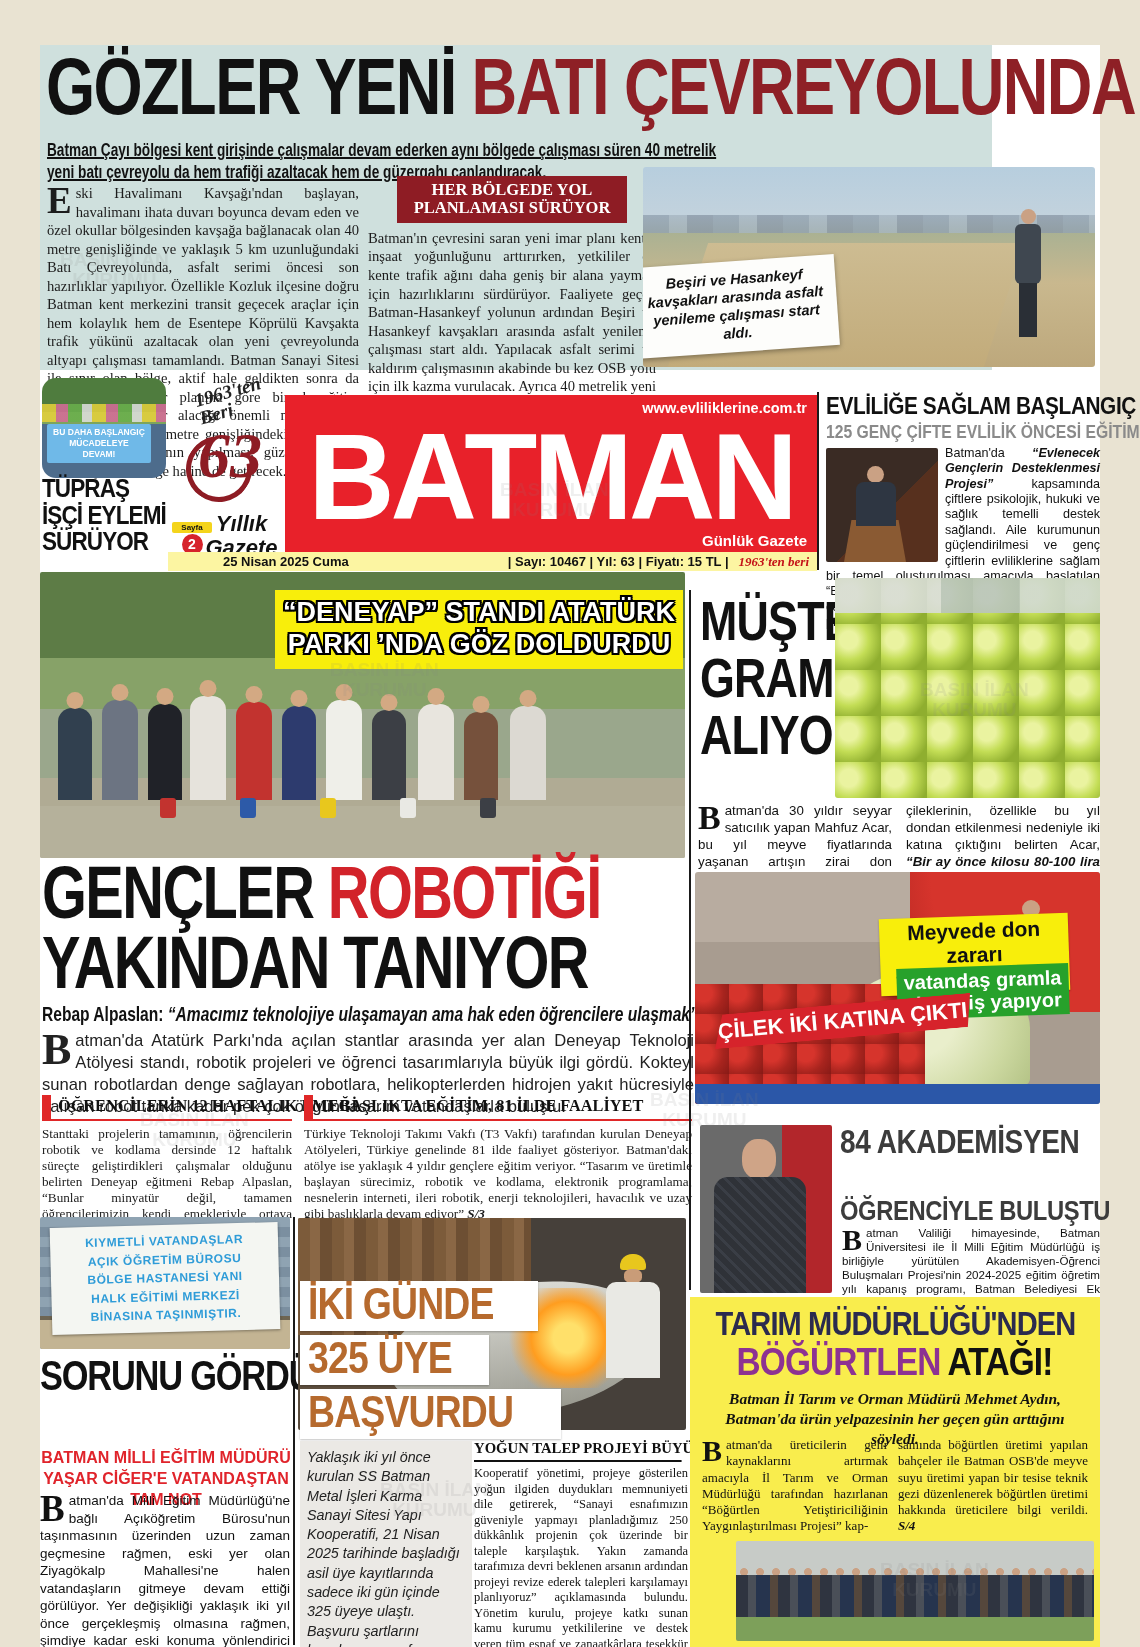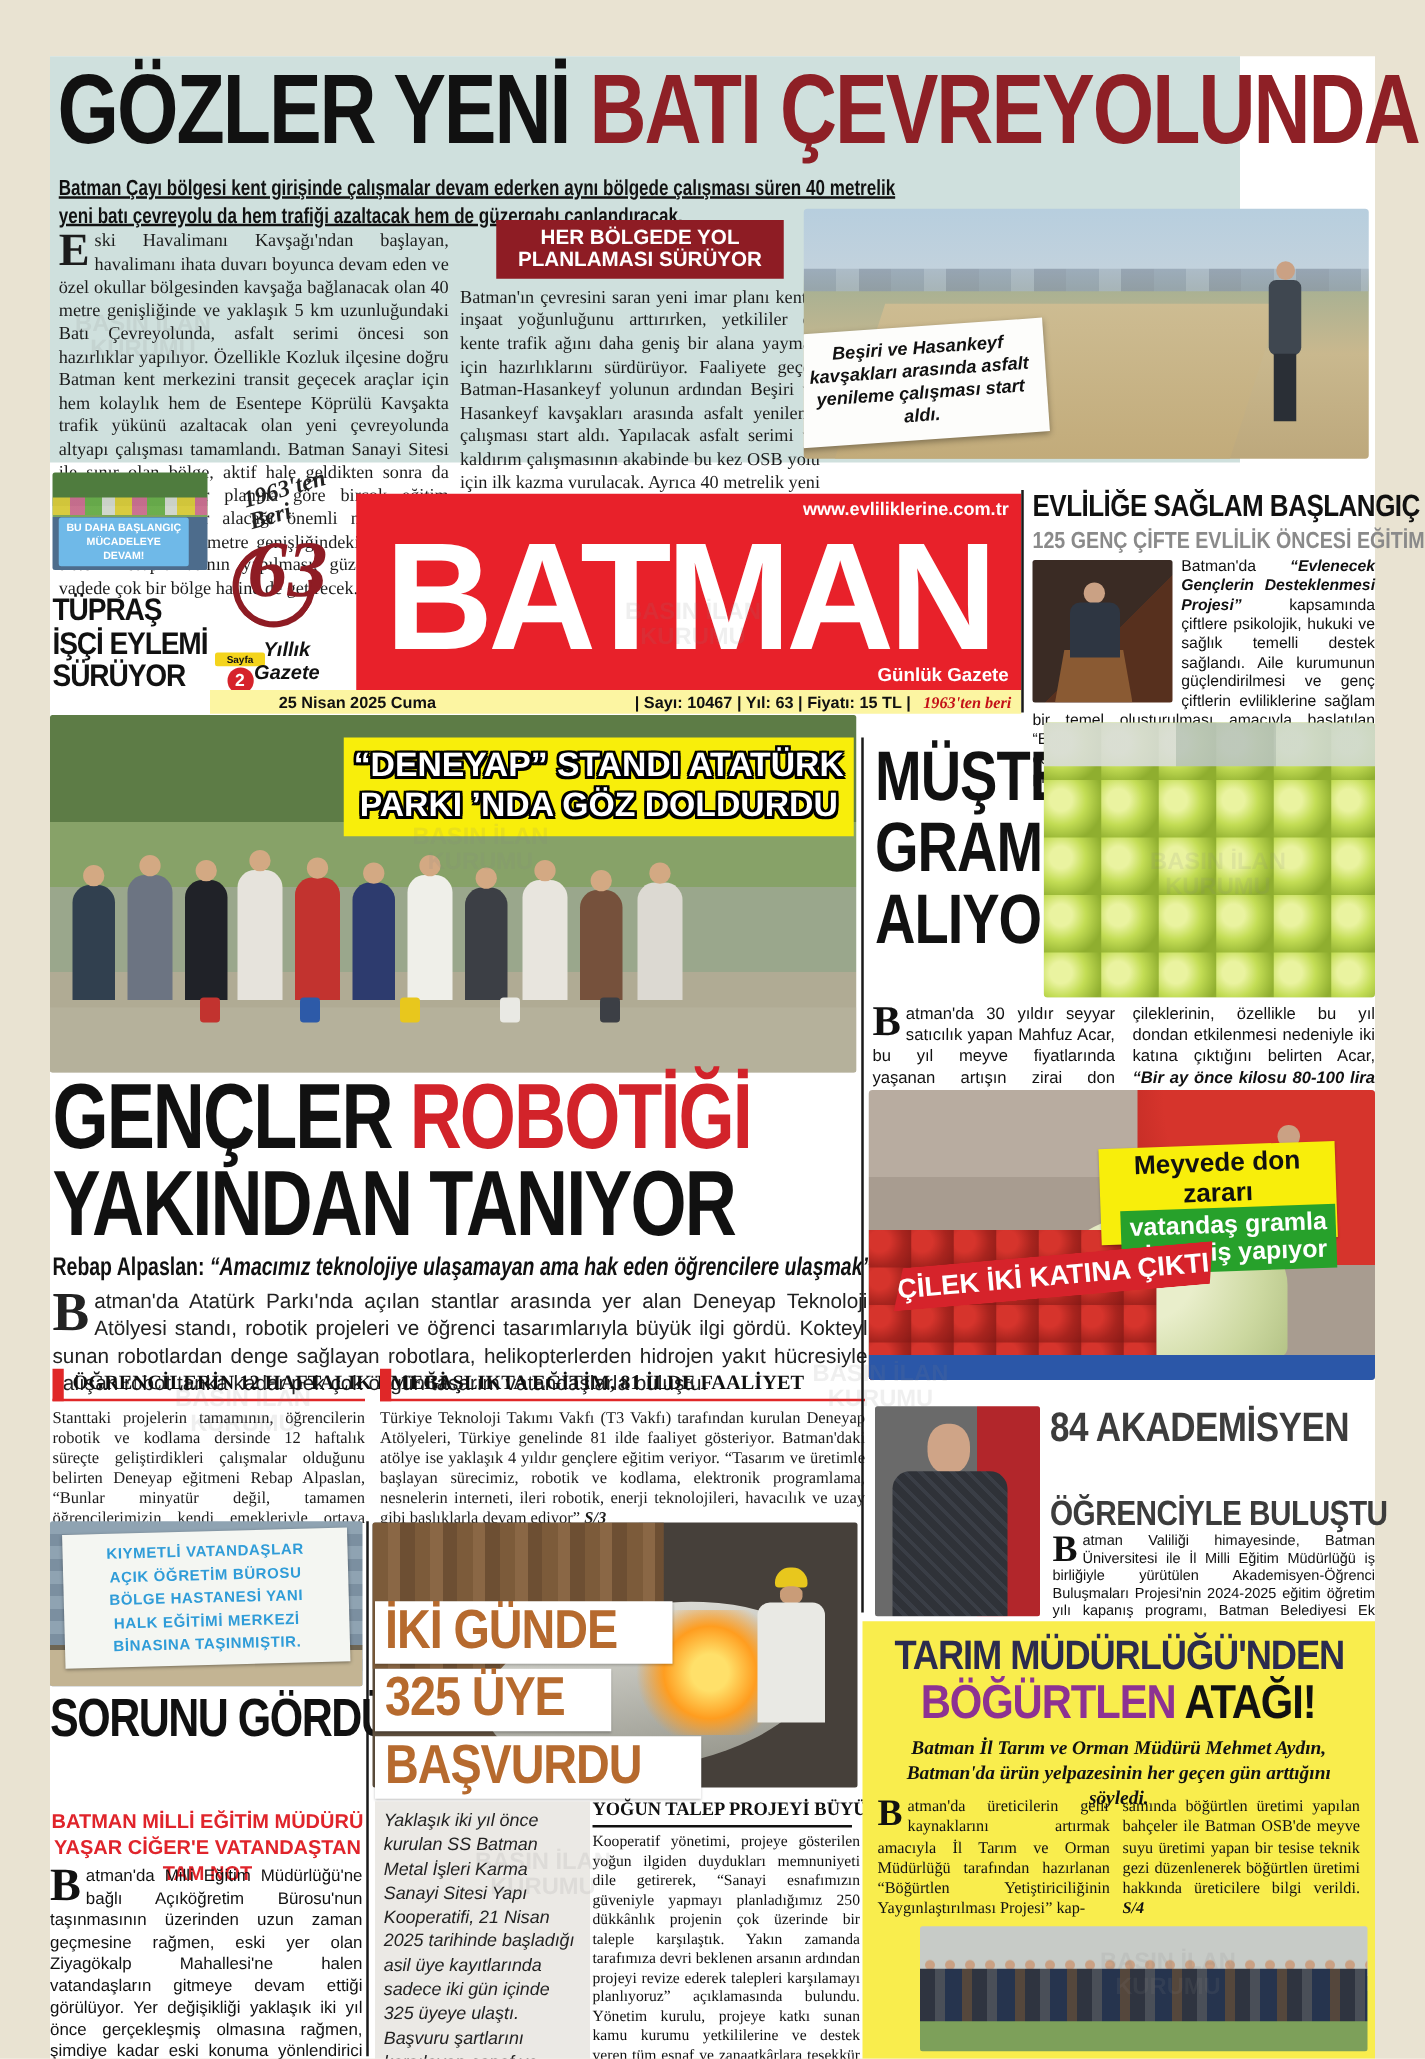--- a/index.html
+++ b/index.html
@@ -20,59 +20,59 @@
   .top-headline{left:6px;top:2px;font-size:79px;font-weight:900;letter-spacing:-2px;line-height:1.0;
                 transform:scaleX(.80);}
   .top-headline .red{color:#8e2026;}
   .top-sub{left:7px;top:95px;line-height:1.25;}
   .top-sub .line{font-size:17.5px;font-weight:800;transform:scaleX(.78);display:block;}
   .top-sub .line span{text-decoration:underline;text-decoration-thickness:2px;}
   .newsbody{font-family:"Liberation Serif",serif;font-size:14.6px;line-height:1.27;color:#1c1c1c;}
   .col1{left:7px;top:139px;width:312px;}
   .col2{left:328px;top:131px;width:288px;}
   .redbox{width:222px;margin:0 auto 6px;background:#8e1c24;color:#fff;text-align:center;
-          font-family:Liberation Sans, sans-serif;font-weight:700;font-size:16.5px;line-height:1.12;
+          font-family:Liberation Serif, serif;font-weight:700;font-size:16.5px;line-height:1.12;
           padding:5px 4px;}
   .road-photo{left:603px;top:122px;width:452px;height:200px;border-radius:3px;overflow:hidden;
      background:linear-gradient(180deg,#b7cede 0%,#c2d2dd 24%,#a9b193 32%,#c9b88e 58%,#bda87c 100%);}
   .city{position:absolute;left:0;top:24%;width:100%;height:9%;
      background:repeating-linear-gradient(90deg,#93a3b2 0 26px,#a7b6c2 26px 44px,#8c9aa9 44px 70px);opacity:.8;}
   .dirtroad{position:absolute;left:10%;top:38%;width:70%;height:62%;
      background:linear-gradient(180deg,#cdbc92,#c2ab7a);transform:skewX(-18deg);}
   .man{position:absolute;right:52px;top:42px;width:30px;height:128px;}
   .man .head{position:absolute;left:8px;top:0;width:15px;height:15px;border-radius:50%;background:#caa184;}
   .man .coat{position:absolute;left:2px;top:15px;width:26px;height:60px;border-radius:6px;background:#3f4750;}
   .man .pants{position:absolute;left:6px;top:74px;width:18px;height:54px;background:#2a2f36;}
   .caption-box{position:absolute;left:-8px;bottom:16px;width:182px;background:#fdfdfb;padding:9px 10px;
      transform:rotate(-4deg);font-weight:700;font-style:italic;font-size:14.5px;text-align:center;
      line-height:1.25;box-shadow:0 2px 5px rgba(0,0,0,.35);}
   
-  .protest-photo{left:2px;top:333px;width:124px;height:78px;border-radius:2px;overflow:hidden;
+  .protest-photo{left:2px;top:333px;width:124px;height:100px;border-radius:14px;overflow:hidden;
      background:linear-gradient(180deg,#4f7c3e 0 34%,#7da45c 34% 46%,#4d6c8c 46% 100%);}
   .placards{position:absolute;left:0;top:26%;width:100%;height:18%;
      background:repeating-linear-gradient(90deg,#e8d23a 0 14px,#d86a9a 14px 26px,#6ab04c 26px 40px,#e0e0e0 40px 50px);opacity:.85;}
   .protest-sign{position:absolute;left:5px;top:46%;width:100px;background:#6fb9e8;color:#fff;
      font-weight:800;font-size:8.5px;line-height:1.3;text-align:center;padding:3px 2px;border-radius:2px;}
   .tupras-title{left:2px;top:430px;font-size:25px;font-weight:900;line-height:1.06;letter-spacing:-1px;
      transform:scaleX(.9);}
   .page-badge{left:132px;top:477px;width:40px;}
   .sayfa{display:block;background:#f4d41c;color:#111;font-size:8px;font-weight:700;text-align:center;
      border-radius:2px;padding:1px 0;margin-bottom:1px;}
   .badge2{display:block;width:21px;height:21px;margin:0 auto;background:#d6232b;color:#fff;border-radius:50%;
      font-weight:900;font-size:14px;text-align:center;line-height:21px;}
   .logo-block{left:128px;top:331px;width:115px;height:176px;}
   .since-script{position:absolute;left:28px;top:4px;font-family:"Liberation Serif",serif;font-style:italic;
      font-weight:700;font-size:19px;line-height:.95;transform:rotate(-16deg);color:#222;}
   .logo63{position:absolute;left:18px;top:48px;width:78px;height:78px;}
   .logo63 .ring{position:absolute;left:0;top:12px;width:56px;height:56px;border:5px solid #8e1c24;
      border-radius:50%;border-top-color:transparent;transform:rotate(35deg);}
   .logo63 .num{position:absolute;left:12px;top:0;font-family:"Liberation Serif",serif;font-weight:900;
      font-size:64px;line-height:1;color:#8e1c24;font-style:italic;}
-  .yillik{position:absolute;left:4px;top:136px;width:115px;text-align:center;font-weight:800;
-     font-style:italic;font-size:16px;line-height:1.1;}
+  .yillik{position:absolute;left:16px;top:136px;width:115px;text-align:center;font-weight:800;
+     font-style:italic;font-size:22px;line-height:1.1;}
   .masthead-red{left:245px;top:350px;width:532px;height:157px;background:#e8212a;}
   .site{position:absolute;top:5px;right:10px;color:#fff;font-size:14.5px;font-weight:600;}
   .brand{position:absolute;left:50%;top:52%;transform:translate(-50%,-50%) scaleX(.98);
      font-size:122px;font-weight:900;color:#fff;letter-spacing:-4px;}
   .daily{position:absolute;right:10px;bottom:3px;color:#fff;font-size:15px;font-weight:700;}
   .date-strip{left:128px;top:507px;width:649px;height:19px;background:#fcf5a2;display:flex;
      align-items:center;font-size:13px;font-weight:700;}
   .date-strip .date{margin-left:55px;}
   .date-strip .issue-info{margin-left:auto;margin-right:10px;}
   .date-strip .since-red{color:#c41218;font-style:italic;font-family:"Liberation Serif",serif;

